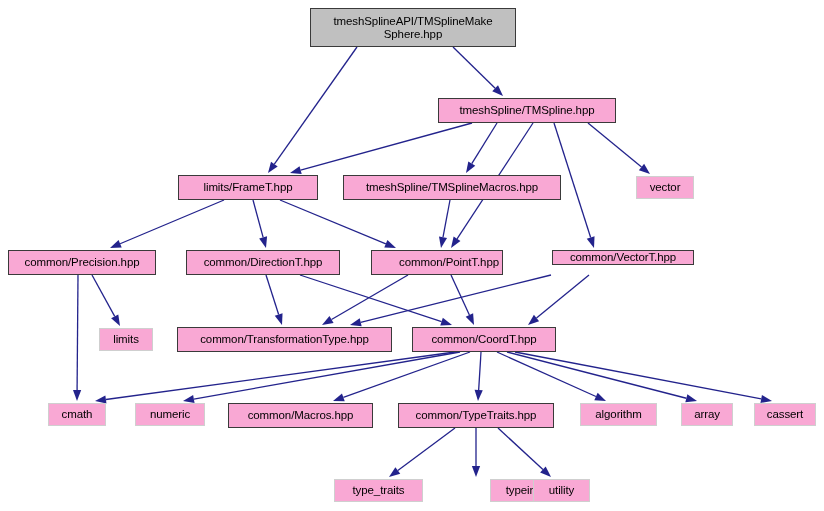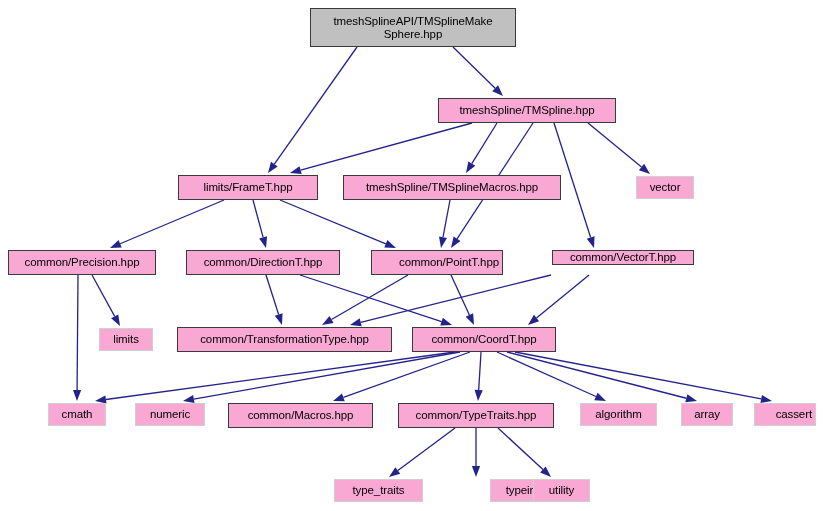--- a/index.html
+++ b/index.html
@@ -184,18 +184,18 @@
       <div class="node project" style="left: 552px; top: 250px; width: 142px; height: 15px;"><span class="node-label">common/VectorT.hpp</span></div>
       <div class="node system" style="left: 99px; top: 328px; width: 54px; height: 23px;"><span class="node-label">limits</span></div>
       <div class="node project" style="left: 177px; top: 327px; width: 215px; height: 25px;"><span class="node-label">common/TransformationType.hpp</span></div>
       <div class="node project" style="left: 412px; top: 327px; width: 144px; height: 25px;"><span class="node-label">common/CoordT.hpp</span></div>
       <div class="node system" style="left: 48px; top: 403px; width: 58px; height: 23px;"><span class="node-label">cmath</span></div>
       <div class="node system" style="left: 135px; top: 403px; width: 70px; height: 23px;"><span class="node-label">numeric</span></div>
       <div class="node project" style="left: 228px; top: 403px; width: 145px; height: 25px;"><span class="node-label">common/Macros.hpp</span></div>
       <div class="node project" style="left: 398px; top: 403px; width: 156px; height: 25px;"><span class="node-label">common/TypeTraits.hpp</span></div>
       <div class="node system" style="left: 580px; top: 403px; width: 77px; height: 23px;"><span class="node-label">algorithm</span></div>
       <div class="node system" style="left: 681px; top: 403px; width: 52px; height: 23px;"><span class="node-label">array</span></div>
-      <div class="node system" style="left: 754px; top: 403px; width: 62px; height: 23px; justify-content: flex-end;"><span class="node-label">cassert</span></div>
+      <div class="node system" style="left: 754px; top: 403px; width: 62px; height: 23px;"><span class="node-label">cassert</span></div>
       <div class="node system" style="left: 334px; top: 479px; width: 89px; height: 23px;"><span class="node-label">type_traits</span></div>
       <div class="node system" style="left: 442px; top: 479px; width: 71px; height: 23px; margin-left: 48px;"><span class="node-label">typeinfo</span></div>
       <div class="node system" style="left: 533px; top: 479px; width: 57px; height: 23px;"><span class="node-label">utility</span></div>
     </div>
 </div>
 
 </body></html>

